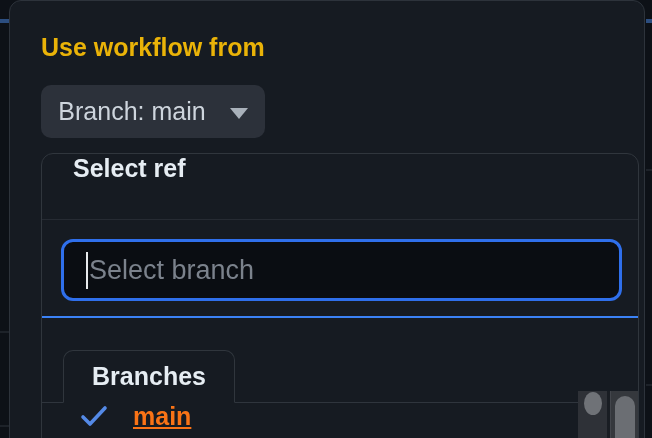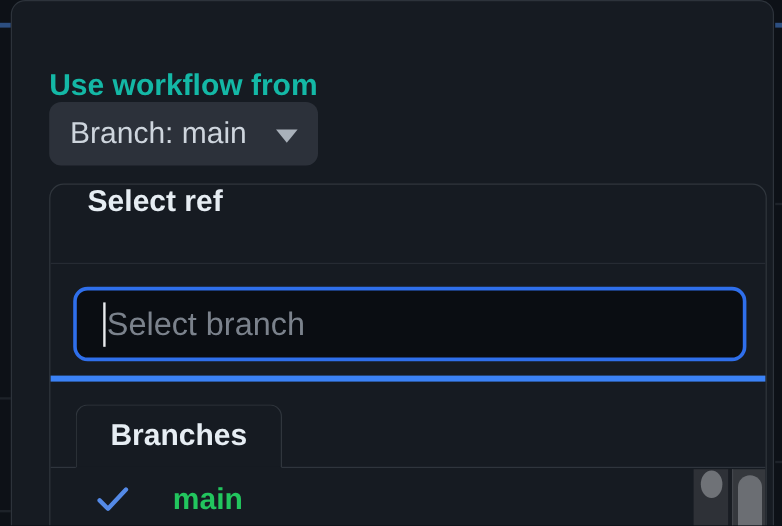--- a/index.html
+++ b/index.html
@@ -20,21 +20,21 @@
   .bg-faint.r1{left:646px;top:169px;width:6px;height:2px;}
   .bg-faint.r2{left:646px;top:384px;width:6px;height:2px;}
 
   
   .modal{
     position:absolute;left:9px;top:0;width:636px;height:450px;
     background:#161b22;border:1px solid #2d333b;border-radius:12px;
   }
   .modal-heading{
     position:absolute;left:31px;top:32px;
-    font-size:25px;font-weight:700;color:#14b8a6;margin-top:24px;
+    font-size:25px;font-weight:700;color:#eab308;
   }
   .branch-button{
     position:absolute;left:31px;top:84px;width:224px;height:53px;
     background:#2c313a;border:none;border-radius:10px;
     display:flex;align-items:center;justify-content:center;gap:24px;
     color:#ced5dd;font-size:25px;cursor:pointer;
     font-family:inherit;padding:0 10px;
   }
   .caret-down{
     width:0;height:0;border-left:9px solid transparent;
@@ -48,37 +48,37 @@
     background:#161b22;border:1px solid #30363d;border-radius:12px;
     overflow:hidden;
   }
   .ref-header{
     height:66px;border-bottom:1px solid #262b33;
     display:flex;align-items:flex-start;padding-left:31px;
   }
   .ref-title{font-size:25px;font-weight:600;color:#e6edf3;}
 
   .search-section{
-    height:98px;border-bottom:5px solid #3b82f6;
+    height:98px;border-bottom:2px solid #3b82f6;
     padding:19px 17px 0 19px;position:relative;
   }
   .search-input{
     width:561px;height:62px;background:#0a0d12;
     border:3px solid #2f6feb;border-radius:12px;
     color:#e6edf3;font-size:27px;font-family:inherit;
     padding:0 20px 0 25px;outline:none;
   }
   .search-input::placeholder{color:#7b828c;opacity:1;}
   .text-cursor{
     position:absolute;left:44px;top:32px;width:2px;height:37px;
     background:#e8eaed;
   }
 
   .tabs-row{
-    position:absolute;left:0;top:165px;width:100%;height:71px;
+    position:absolute;left:0;top:165px;width:100%;height:84px;
     border-bottom:1px solid #2f353d;
     display:flex;align-items:flex-end;padding-left:21px;
   }
   .tab{
     display:flex;align-items:center;justify-content:center;
     font-size:25px;cursor:pointer;
   }
   .tab.active{
     width:172px;height:53px;background:#161b22;
     border:1px solid #30363d;border-bottom:1px solid #161b22;
@@ -89,21 +89,21 @@
     width:122px;height:53px;color:#7d8590;font-weight:400;
   }
 
   .ref-list{position:absolute;left:0;top:236px;width:100%;}
   .ref-row{
     display:flex;align-items:center;height:52px;
     padding-left:38px;cursor:pointer;
   }
   .check-icon{flex:0 0 auto;}
   .ref-row-label{
-    margin-left:36px;font-size:25px;font-weight:600;color:#22c55e;
+    margin-left:25px;font-size:25px;font-weight:600;color:#f97316;text-decoration:underline;
   }
 
   
   .sb-track-1{
     position:absolute;left:536px;top:237px;width:29px;height:80px;
     background:#2e3137;
   }
   .sb-thumb-1{
     position:absolute;left:6px;top:1px;width:18px;height:23px;
     border-radius:50%;background:#6f7277;

